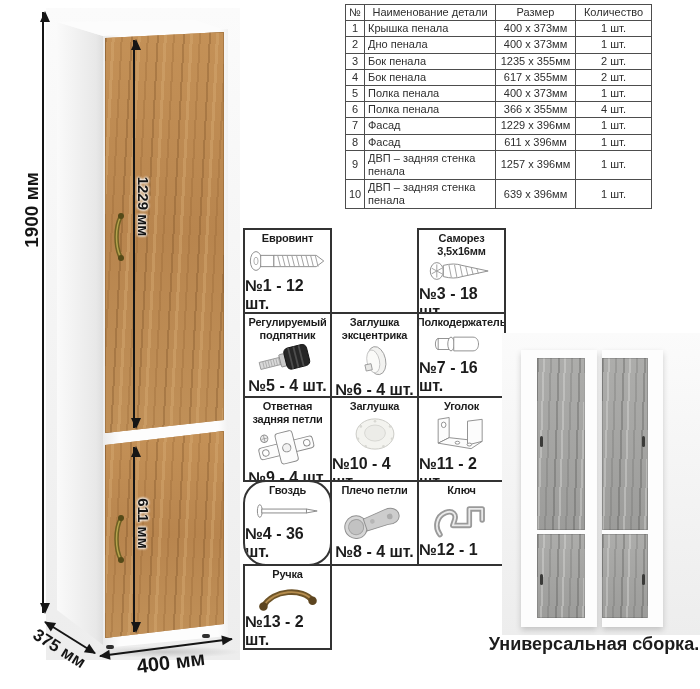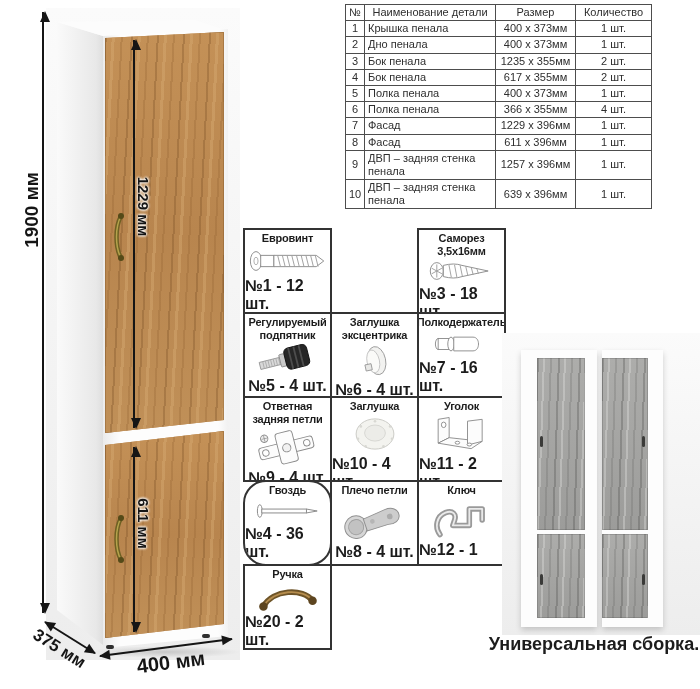--- a/index.html
+++ b/index.html
@@ -381,21 +381,21 @@
   <div class="hw" style="left:243px;top:564px;">
     <div class="hw-name">Ручка</div>
     <div class="hw-icon">
       <svg width="68" height="32" viewBox="0 0 72 32">
         <path d="M10 26 C20 8 52 6 62 20" stroke="#6e5428" stroke-width="6" fill="none" stroke-linecap="round"></path>
         <path d="M10 26 C20 8 52 6 62 20" stroke="#b68d4e" stroke-width="2" fill="none" stroke-linecap="round"></path>
         <circle cx="10" cy="26" r="4.5" fill="#5d4520"></circle>
           <circle cx="62" cy="20" r="4.5" fill="#5d4520"></circle>
       </svg>
     </div>
-    <div class="hw-qty">№20 - 2 шт.</div>
+    <div class="hw-qty">№13 - 2 шт.</div>
   </div>
 
   <div id="mini-bg" class="photo-bg"></div>
 
   <div class="mini-cab" style="left:521px;width:76px;">
     <div class="greywood" style="left:16px;top:8px;width:48px;height:172px;"></div>
     <div class="greywood" style="left:16px;top:184px;width:48px;height:84px;"></div>
     <div class="mini-handle" style="left:19px;top:86px;"></div>
     <div class="mini-handle" style="left:19px;top:224px;"></div>
   </div>

